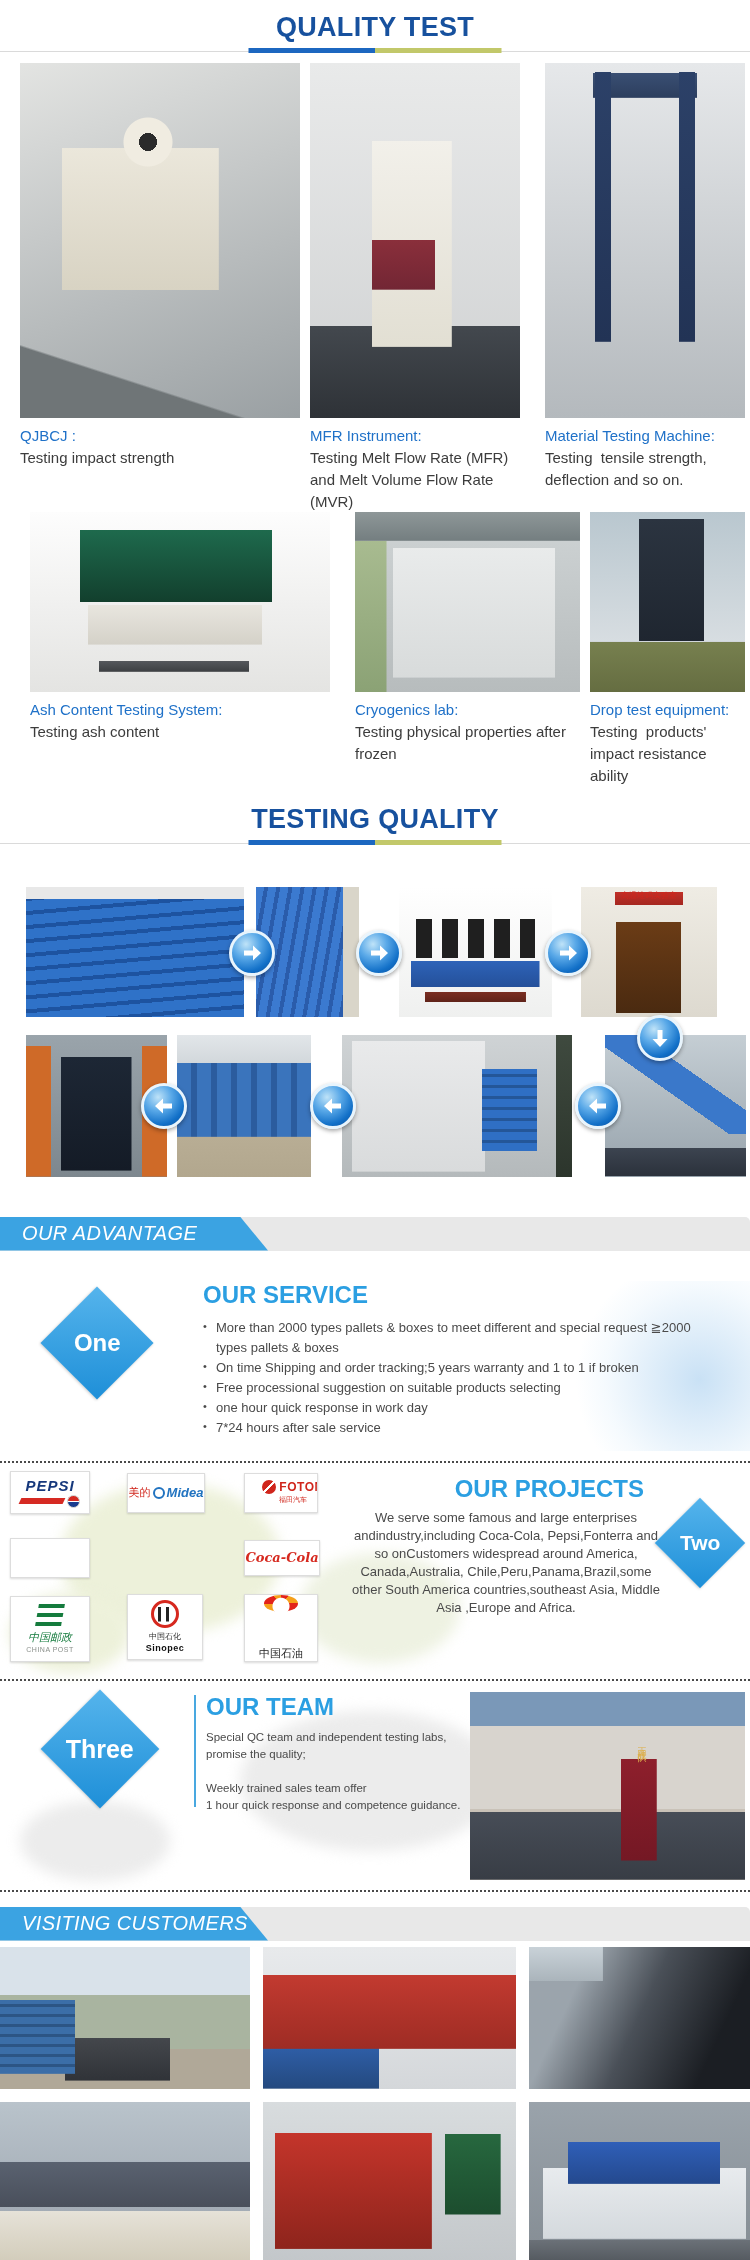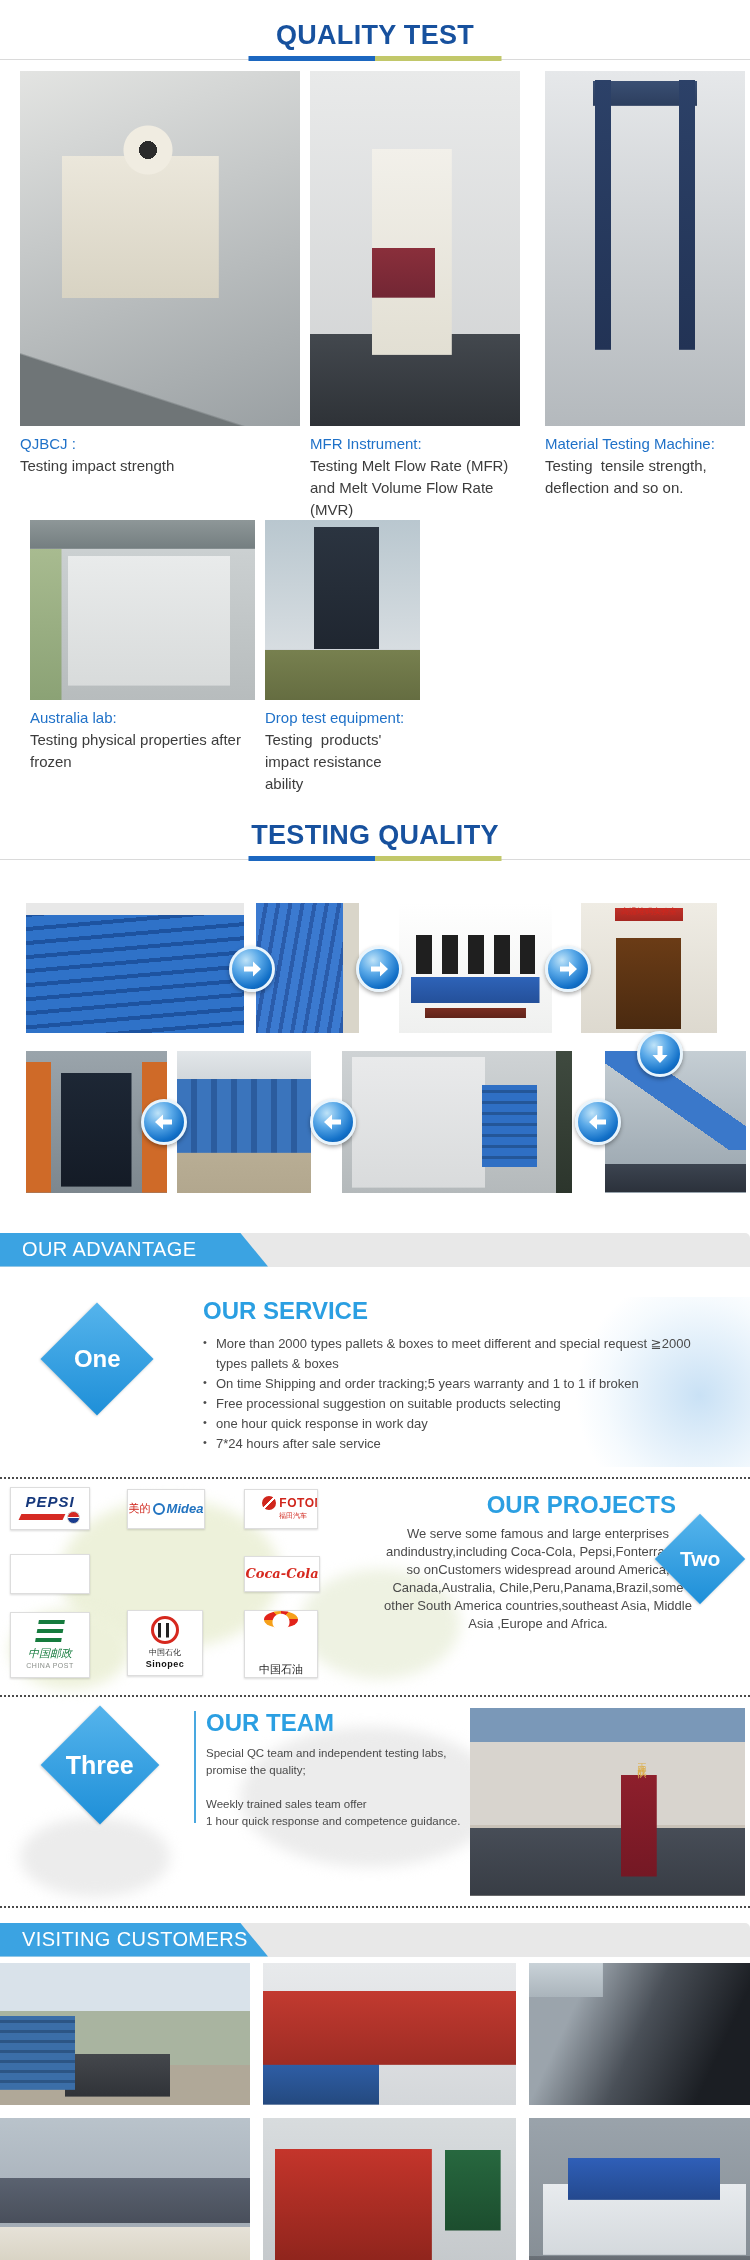--- a/index.html
+++ b/index.html
@@ -1,20 +1,20 @@
 <!DOCTYPE html>
 <html><head>
 <meta charset="utf-8">
 <style>
 *{box-sizing:border-box;margin:0;padding:0;}
 html,body{width:750px;}
 body{height:2260px;overflow:hidden;background:#fff;font-family:"Liberation Sans","DejaVu Sans",sans-serif;color:#3c3c3c;position:relative;}
 
 
-.sec-head{padding-top:20px;}
+.sec-head{padding-top:12px;}
 .sec-title{text-align:center;font-size:27px;font-weight:800;color:#17519e;letter-spacing:.3px;}
 .underline-wrap{position:relative;height:7px;margin-top:5px;}
 .underline-wrap .hair{position:absolute;left:0;right:0;top:3px;height:1px;background:#dadada;}
 .underline-wrap .bar{position:absolute;left:50%;transform:translateX(-50%);top:0;width:253px;height:5px;
  background:linear-gradient(90deg,#1c67c0 0 50%,#c2c86a 50%);}
 
 
 .ph{position:relative;overflow:hidden;background-color:#c9ccd0;background-repeat:no-repeat;flex:none;}
 
 
@@ -167,21 +167,21 @@
  border:3px solid #e8f4fc;box-shadow:0 2px 4px rgba(0,0,0,.35);
  display:flex;align-items:center;justify-content:center;}
 .arrow svg{width:24px;height:24px;display:block;}
 .arrow-left svg{transform:rotate(180deg);}
 .arrow-down svg{transform:rotate(90deg);}
 
 
 .banner{position:relative;height:34px;background:#e8e8e8;border-top-right-radius:5px;}
 .banner .ribbon{position:absolute;left:0;top:0;bottom:0;width:268px;background:#3ba3e2;
  clip-path:polygon(0 0,240px 0,268px 100%,0 100%);
- display:flex;align-items:center;padding-left:22px;color:#fff;font-size:20px;letter-spacing:.4px;}
+ display:flex;align-items:center;padding-left:22px;color:#fff;font-size:20px;letter-spacing:.4px;font-style:italic;}
 .banner-advantage{margin-top:40px;}
 .banner-visiting{margin-top:15px;}
 
 
 .diamond{position:absolute;background:linear-gradient(135deg,#55b4ec,#1e8fd8);transform:rotate(45deg);
  display:flex;align-items:center;justify-content:center;box-shadow:0 1px 3px rgba(0,0,0,.2);}
 .diamond span{transform:rotate(-45deg);color:#fff;font-weight:bold;}
 .blue-h{color:#2b9fe2;font-size:24px;font-weight:800;}
 .dotted{border-top:2px dotted #4a4a4a;height:0;}
 
@@ -233,21 +233,21 @@
 .sinopec-mark{display:block;width:28px;height:28px;border:3px solid #d6281e;border-radius:50%;
  background:repeating-linear-gradient(90deg,#222 0 3px,rgba(0,0,0,0) 3px 8px);
  background-size:60% 66%;background-position:50% 50%;background-repeat:no-repeat;}
 .sinopec-zh{color:#333;font-size:8px;margin-top:3px;}
 .sinopec-en{color:#111;font-weight:bold;font-size:9px;margin-top:1px;letter-spacing:.5px;}
 .lc-petro{left:234px;top:125px;width:74px;height:68px;gap:31px;}
 .petro-mark{display:block;width:34px;height:34px;border-radius:50%;background:
  radial-gradient(circle at 50% 66%,#fff 0 8px,rgba(0,0,0,0) 9px),
  conic-gradient(#e2231a 0 45deg,#f6a01a 45deg 90deg,#e2231a 90deg 135deg,#f6a01a 135deg 180deg,#e2231a 180deg 225deg,#f6a01a 225deg 270deg,#e2231a 270deg 315deg,#f6a01a 315deg);}
 .petro-zh{color:#222;font-size:11px;margin-top:3px;}
-.prj-body{position:absolute;left:350px;top:12px;width:312px;margin-left:32px;}
+.prj-body{position:absolute;left:350px;top:12px;width:312px;}
 .prj-body .blue-h{text-align:right;padding-right:18px;}
 .prj-text{margin-top:6px;color:#4a4a4a;font-size:13px;line-height:1.4;text-align:center;}
 .prj .diamond{width:64px;height:64px;left:668px;top:48px;}
 .prj .diamond span{font-size:21px;}
 
 .team{position:relative;height:209px;}
 .team .blob{background:#ececec;}
 .team .b4{left:240px;top:30px;width:260px;height:140px;}
 .team .b5{left:20px;top:120px;width:150px;height:80px;}
 .team .diamond{width:84px;height:84px;left:58px;top:26px;}
@@ -291,24 +291,31 @@
   <figure class="q-col" style="width:200px;">
     <div class="ph q1c" style="width:200px;height:355px;"></div>
     <figcaption>
       <div class="cap-t">Material Testing Machine:</div>
       <div class="cap-d">Testing  tensile strength, deflection and so on.</div>
     </figcaption>
   </figure>
 </div>
 
 <div class="q-row q-row2">
+  <figure class="q-col" style="width:300px;margin-right:25px;">
+    <div class="ph q2a" style="width:300px;height:180px;"></div>
+    <figcaption>
+      <div class="cap-t">Ash Content Testing System:</div>
+      <div class="cap-d">Testing ash content</div>
+    </figcaption>
+  </figure>
   <figure class="q-col" style="width:225px;margin-right:10px;">
     <div class="ph q2b" style="width:225px;height:180px;"></div>
     <figcaption>
-      <div class="cap-t">Australia lab:</div>
+      <div class="cap-t">Cryogenics lab:</div>
       <div class="cap-d">Testing physical properties after frozen</div>
     </figcaption>
   </figure>
   <figure class="q-col" style="width:155px;">
     <div class="ph q2c" style="width:155px;height:180px;"></div>
     <figcaption>
       <div class="cap-t">Drop test equipment:</div>
       <div class="cap-d">Testing  products' impact resistance ability</div>
     </figcaption>
   </figure>

